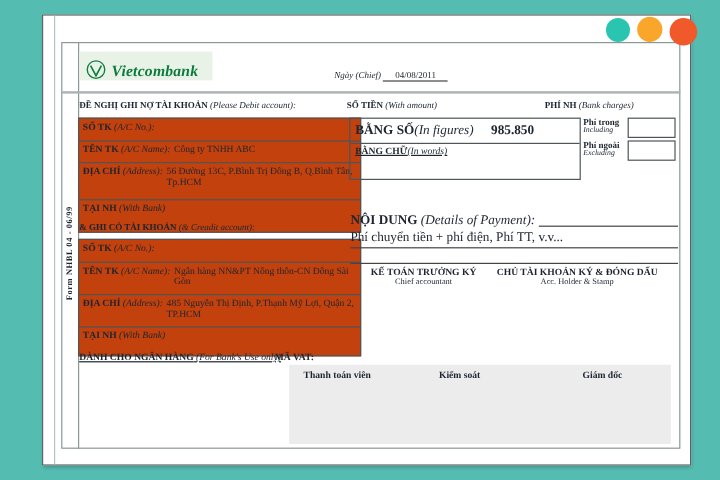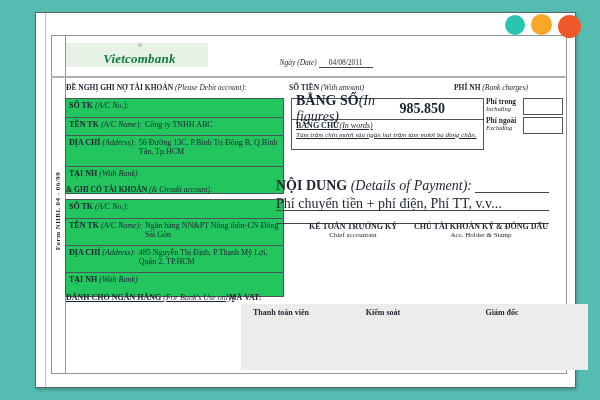--- a/index.html
+++ b/index.html
@@ -25,59 +25,59 @@
   .dot-orange{left:531px;top:14px;width:21px;height:21px;background:var(--dot-orange);}
   .dot-red{left:558px;top:15px;width:23px;height:23px;background:var(--dot-red);}
   
   .edge-line{left:9px;top:0;height:100%;width:0;border-left:1px solid #b6c2c2;}
   .formbox{left:15px;top:22px;width:516px;height:339px;border:1px solid var(--line-mid);}
   .spineline{left:29px;top:22px;height:339px;width:0;border-left:1px solid var(--line-mid);}
   .spine-text{
     left:22px;top:198px;transform:translate(-50%,-50%) rotate(-90deg);
     white-space:nowrap;font-size:7px;font-weight:bold;letter-spacing:.5px;
   }
-  .logobox{left:30px;top:30px;width:142px;height:24px;background:var(--logo-bg);
-    display:flex;align-items:center;gap:4px;padding-left:5px;flex-direction:column;}
+  .logobox{left:30px;top:30px;width:111px;height:24px;background:var(--logo-bg);
+    display:flex;align-items:flex-end;gap:4px;padding-left:5px;}
   .wordmark{font-size:13px;font-weight:bold;font-style:italic;color:var(--brand-green);letter-spacing:.2px;}
   .title{left:175px;top:26px;width:230px;text-align:center;font-size:12px;white-space:nowrap;}
   .dateline{left:175px;top:45px;width:230px;text-align:center;font-size:7.5px;}
   .dateval{border-bottom:1px solid #444;padding:0 10px;}
   .hdr-divider{left:15px;top:63px;width:516px;height:2px;background:#aab4b4;}
   .seclabel{font-size:7.5px;white-space:nowrap;}
-  .infobox{left:29px;width:219px;border:1px solid var(--line-dark);background:#22c55e;}
+  .infobox{left:29px;width:236px;border:1px solid var(--line-dark);background:#c2410c;}
   .box1{top:85px;} .box2{top:186px;}
   .irow{display:flex;border-bottom:1px solid var(--line-dark);padding:2px 3px 0 3px;font-size:8px;line-height:1.15;}
   .irow:last-child{border-bottom:none;}
   .ilabel{white-space:nowrap;margin-right:3px;}
   .ival{flex:1;}
   .rh16{height:16px;} .rh15{height:15px;} .rh28{height:28px;} .rh24{height:24px;} .rh21{height:21px;}
   .amt-label{left:253px;top:70px;} .phinh-label{left:418px;top:70px;}
   .amtbox{left:255px;top:85px;width:193px;border:1px solid var(--line-dark);}
   .amt-r1{height:20px;display:flex;align-items:center;justify-content:space-between;
-    padding:0 4px;border-bottom:1px solid var(--line-dark);font-size:14px;}
+    padding:0 4px;border-bottom:1px solid var(--line-dark);font-size:11px;}
   .amt-figures{font-weight:bold;padding-right:34px;}
   .amt-r2{height:27px;padding:1px 4px;font-size:8px;line-height:1.2;text-decoration:underline;}
   .amt-words{font-style:italic;font-size:7px;display:block;}
   .fee{left:450px;width:36px;font-size:7.5px;line-height:1.05;}
   .fee1{top:85px;} .fee2{top:104px;}
   .fee .en{font-size:6.5px;display:block;}
   .feebox{left:487px;width:40px;height:17px;border:1px solid var(--line-dark);background:#fff;}
   .feebox1{top:85px;} .feebox2{top:104px;}
-  .details{left:240px;top:165px;width:273px;font-size:14px;}
+  .details{left:256px;top:165px;width:273px;font-size:11px;}
   .dline1{display:flex;align-items:flex-end;}
   .dfill{flex:1;border-bottom:1px solid #444;margin:0 0 1px 3px;height:9px;}
   .dval{border-bottom:1px solid #444;height:14px;margin-top:2px;}
   .dempty{height:12px;border-bottom:1px solid #444;}
   .sig{top:209px;transform:translateX(-50%);text-align:center;white-space:nowrap;}
   .sig1{left:317px;} .sig2{left:445px;}
   .sig .vi{display:block;font-weight:bold;font-size:8px;}
   .sig .en{display:block;font-size:7px;}
   .bankuse{left:30px;top:280px;font-size:8px;text-decoration:underline;white-space:nowrap;}
   .vat{left:193px;top:280px;font-size:8px;font-weight:bold;}
-  .greybox{left:205px;top:291px;width:347px;height:66px;background:var(--grey-box);}
+  .greybox{left:205px;top:291px;width:318px;height:66px;background:var(--grey-box);}
   .gcol{position:absolute;top:4px;transform:translateX(-50%);font-weight:bold;font-size:8px;white-space:nowrap;}
   .gb1{left:40px;} .gb2{left:142px;} .gb3{left:261px;}
 </style>
 </head>
 <body>
 
 <div class="abs page">
 
   <div class="abs edge-line"></div>
   <div class="abs formbox"></div>
@@ -86,21 +86,21 @@
 
   <div class="abs logobox">
     <svg width="18" height="18" viewBox="0 0 32 32">
       <circle cx="16" cy="16" r="13" fill="none" stroke="#0f7b3e" stroke-width="2"></circle>
       <path d="M8 10 L16 25 L24 10" fill="none" stroke="#0f7b3e" stroke-width="2.4"></path>
     </svg>
     <span class="wordmark">Vietcombank</span>
   </div>
 
   <div class="abs dateline">
-    <span class="i">Ngày (Date)</span>
+    <span class="i">Ngày (Chief)</span>
     <span class="dateval">04/08/2011</span>
   </div>
   <div class="abs hdr-divider"></div>
 
   <div class="abs seclabel" style="left:30px;top:70px;">
     <span class="b">ĐỀ NGHỊ GHI NỢ TÀI KHOẢN</span>
     <span class="i">(Please Debit account):</span>
   </div>
   <div class="abs infobox box1">
     <div class="irow rh16">
@@ -153,21 +153,20 @@
     <span class="i">(Bank charges)</span>
   </div>
 
   <div class="abs amtbox">
     <div class="amt-r1">
       <span><span class="b">BẰNG SỐ</span><span class="i">(In figures)</span></span>
       <span class="amt-figures">985.850</span>
     </div>
     <div class="amt-r2">
       <span><span class="b">BẰNG CHỮ</span><span class="i">(In words)</span></span>
-      <span class="amt-words">Tám trăm chín mươi sáu ngàn hai trăm tám mươi ba đồng chẵn.</span>
     </div>
   </div>
 
   <div class="abs fee fee1">
     <span class="b">Phí trong</span>
     <span class="en i">Including</span>
   </div>
   <div class="abs feebox feebox1"></div>
   <div class="abs fee fee2">
     <span class="b">Phí ngoài</span>

